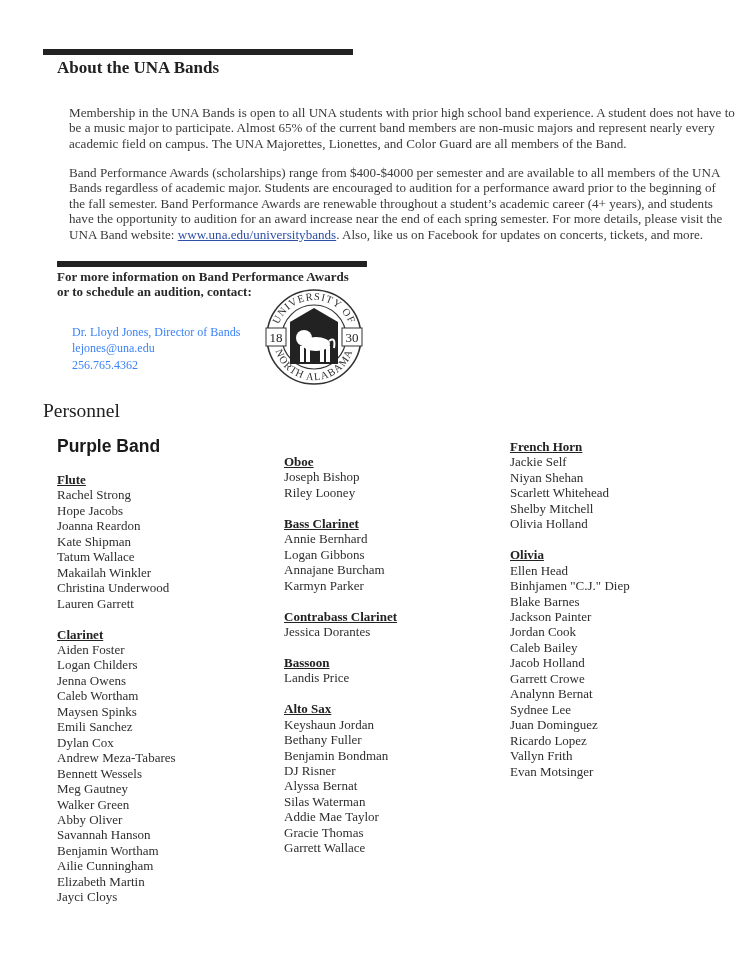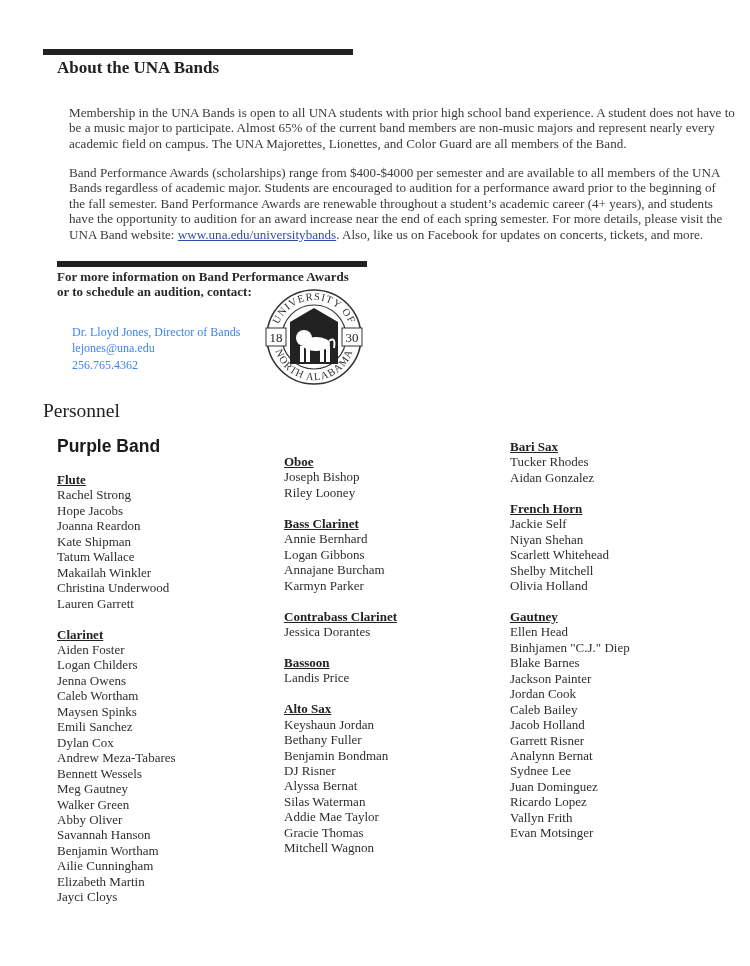--- a/index.html
+++ b/index.html
@@ -162,47 +162,42 @@
     <div class="section">
       <div class="section-head">Alto Sax</div>
       <div class="member">Keyshaun Jordan</div>
       <div class="member">Bethany Fuller</div>
       <div class="member">Benjamin Bondman</div>
       <div class="member">DJ Risner</div>
       <div class="member">Alyssa Bernat</div>
       <div class="member">Silas Waterman</div>
       <div class="member">Addie Mae Taylor</div>
       <div class="member">Gracie Thomas</div>
-      <div class="member">Mitchell Wagnon</div>
+      <div class="member">Garrett Wallace</div>
     </div>
   </div>
 <div class="col" id="col-3">
-    <div class="section">
-      <div class="section-head">Bari Sax</div>
-      <div class="member">Tucker Rhodes</div>
-      <div class="member">Aidan Gonzalez</div>
-    </div>
     <div class="section">
       <div class="section-head">French Horn</div>
       <div class="member">Jackie Self</div>
       <div class="member">Niyan Shehan</div>
       <div class="member">Scarlett Whitehead</div>
       <div class="member">Shelby Mitchell</div>
       <div class="member">Olivia Holland</div>
     </div>
     <div class="section">
-      <div class="section-head">Gautney</div>
+      <div class="section-head">Olivia</div>
       <div class="member">Ellen Head</div>
       <div class="member">Binhjamen "C.J." Diep</div>
       <div class="member">Blake Barnes</div>
       <div class="member">Jackson Painter</div>
       <div class="member">Jordan Cook</div>
       <div class="member">Caleb Bailey</div>
       <div class="member">Jacob Holland</div>
-      <div class="member">Garrett Risner</div>
+      <div class="member">Garrett Crowe</div>
       <div class="member">Analynn Bernat</div>
       <div class="member">Sydnee Lee</div>
       <div class="member">Juan Dominguez</div>
       <div class="member">Ricardo Lopez</div>
       <div class="member">Vallyn Frith</div>
       <div class="member">Evan Motsinger</div>
     </div>
   </div>
 
 </body></html>

